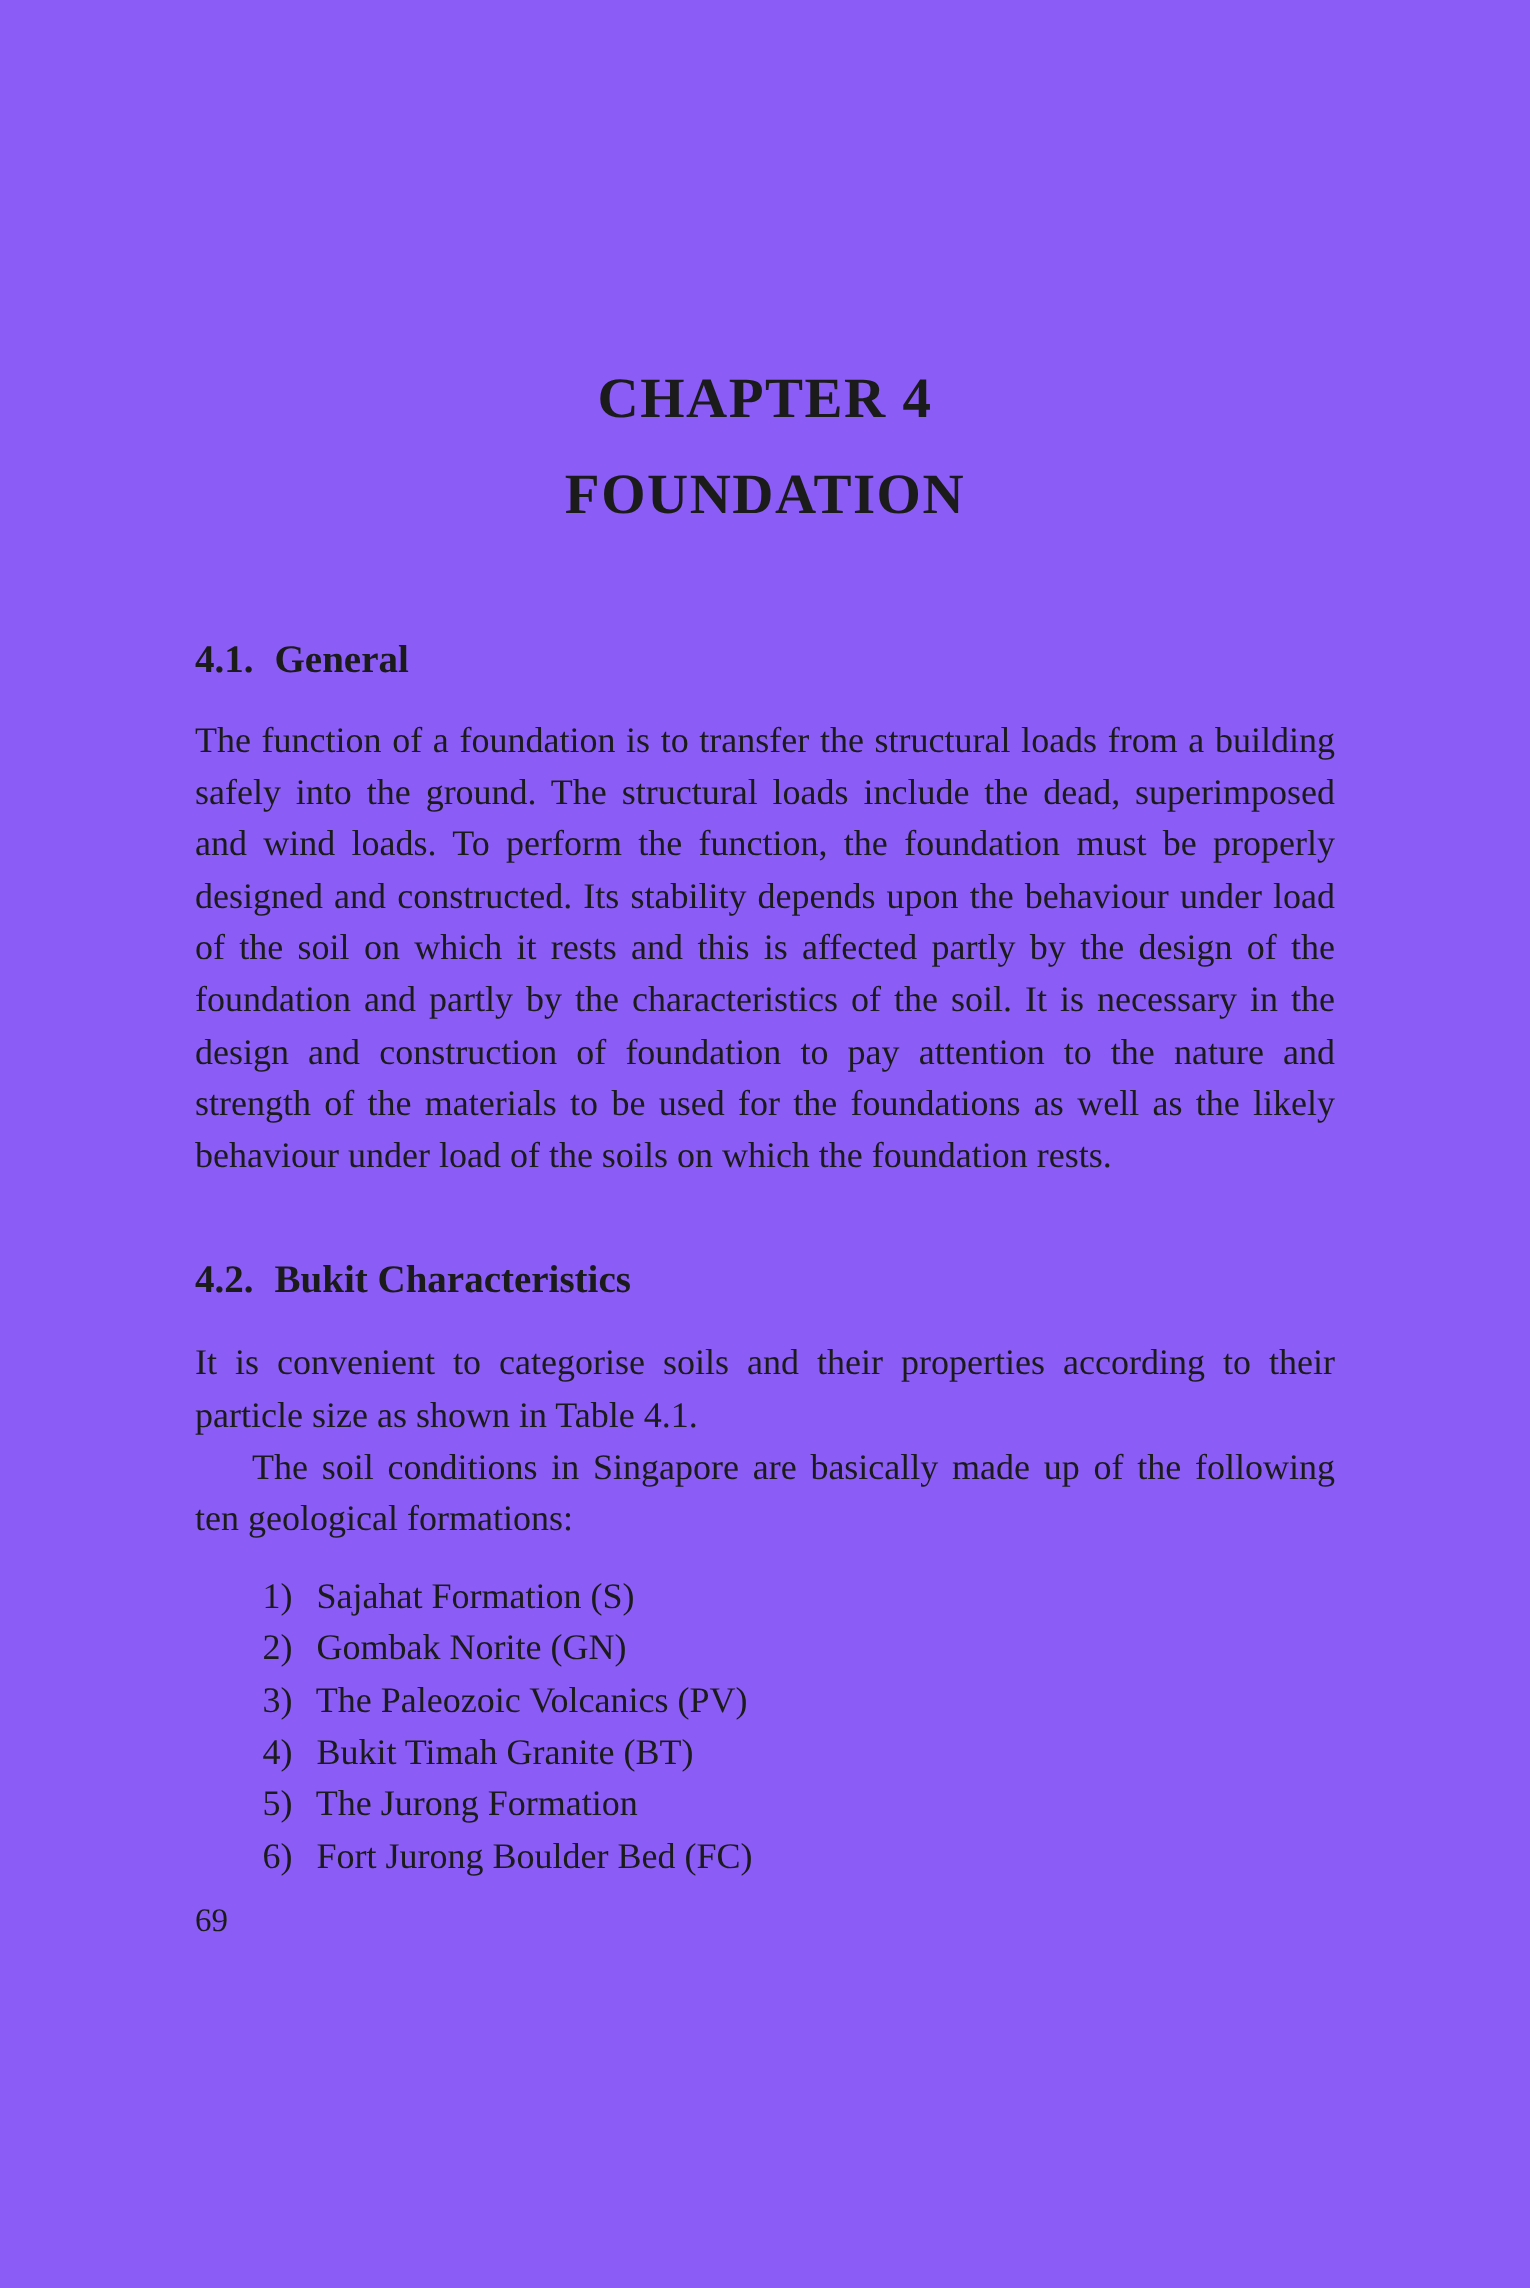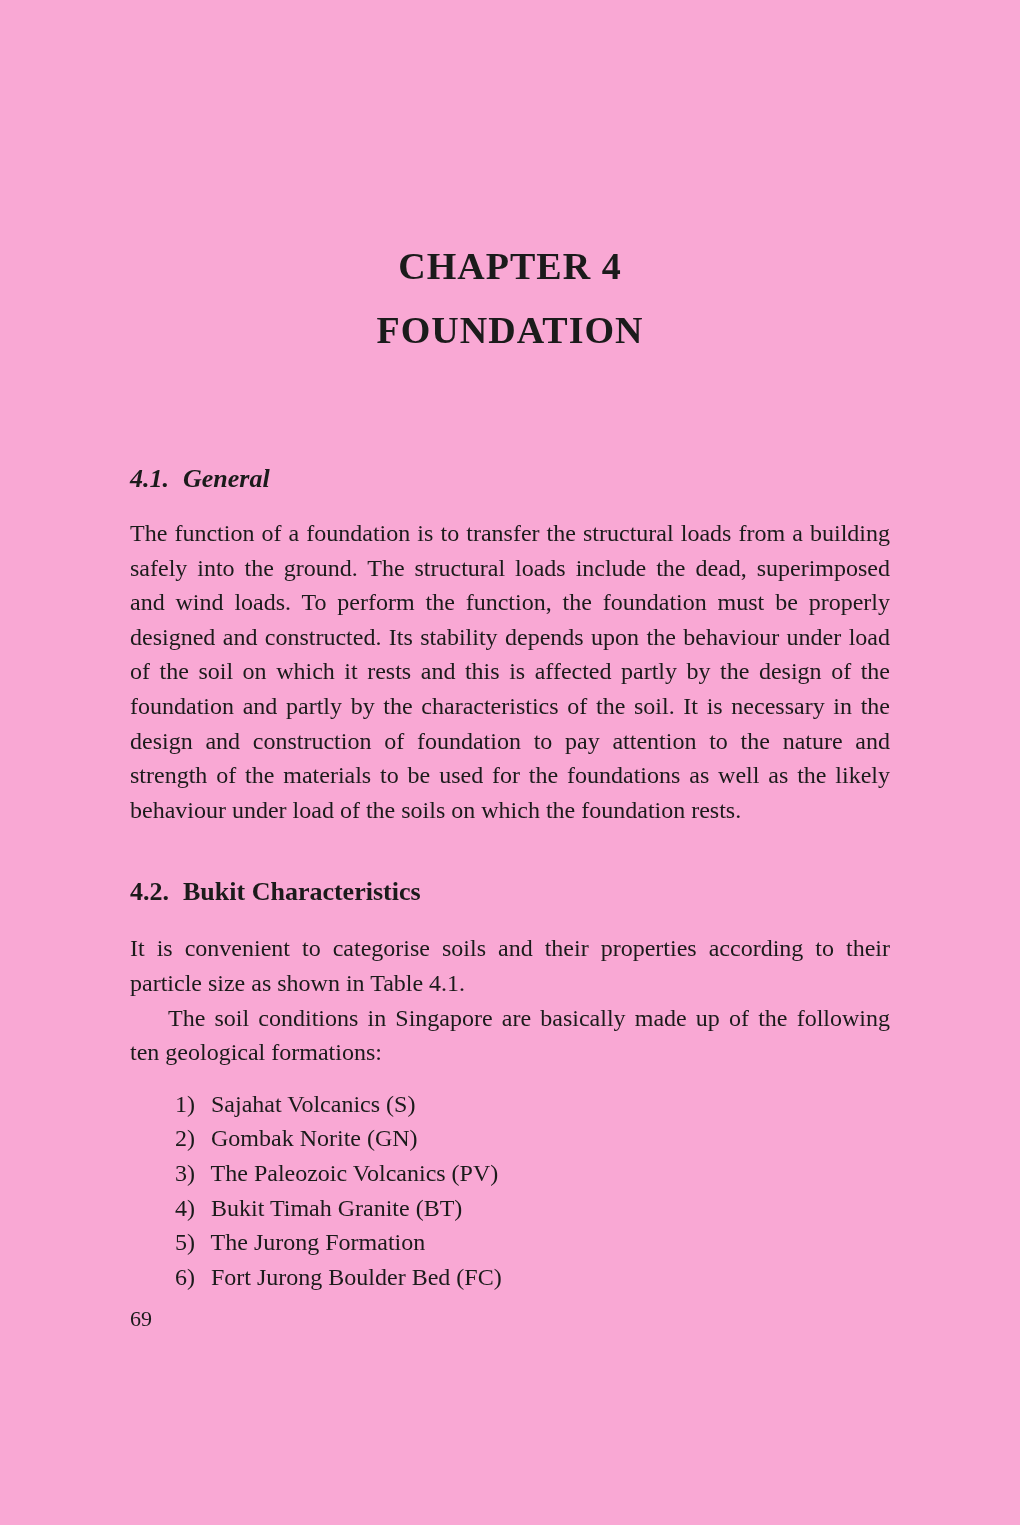--- a/index.html
+++ b/index.html
@@ -4,21 +4,21 @@
 <style>
   html, body {
     margin: 0;
     padding: 0;
     background: #ffffff;
   }
   .page {
     position: relative;
     width: 1020px;
     height: 1525px;
-    background: #f9a8d4;
+    background: #8b5cf6;
     color: #1b1b1b;
     font-family: "Liberation Serif", serif;
     box-sizing: border-box;
     padding: 246px 130px 0 130px;
     overflow: hidden;
   }
   .chapter-title {
     text-align: center;
     font-weight: bold;
     font-size: 38px;
@@ -27,21 +27,21 @@
   }
   .chapter-title .title-line + .title-line {
     margin-top: 24px;
   }
   h2.section-heading {
     font-size: 26px;
     font-weight: bold;
     line-height: 31px;
     margin: 0;
   }
-  .section-general h2.section-heading { margin-top: 113px; font-style: italic; }
+  .section-general h2.section-heading { margin-top: 74px; }
   .section-soil h2.section-heading { margin-top: 49px; }
   .h-num { margin-right: 14px; }
   p.body {
     font-size: 24px;
     line-height: 34.6px;
     margin: 0;
     text-align: justify;
     text-justify: inter-word;
   }
   .section-general p.body { margin-top: 22px; }
@@ -87,21 +87,21 @@
   <section class="section-soil">
     <h2 class="section-heading">
       <span class="h-num">4.2.</span><span>Bukit Characteristics</span>
     </h2>
     <p class="body first">It is convenient to categorise soils and their properties according to their particle size as shown in Table 4.1.</p>
     <p class="body indent">The soil conditions in Singapore are basically made up of the following ten geological formations:</p>
 
     <ol class="formation-list">
       <li>
         <span class="num">1)</span>
-        <span class="txt">Sajahat Volcanics (S)</span>
+        <span class="txt">Sajahat Formation (S)</span>
       </li>
       <li>
         <span class="num">2)</span>
         <span class="txt">Gombak Norite (GN)</span>
       </li>
       <li>
         <span class="num">3)</span>
         <span class="txt">The Paleozoic Volcanics (PV)</span>
       </li>
       <li>

